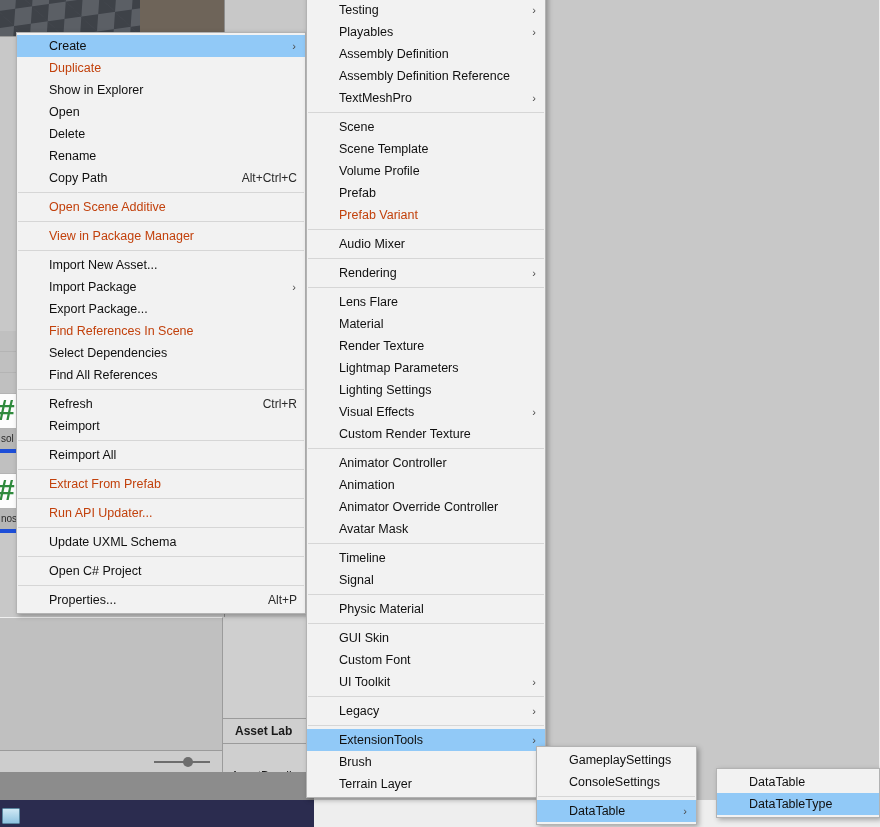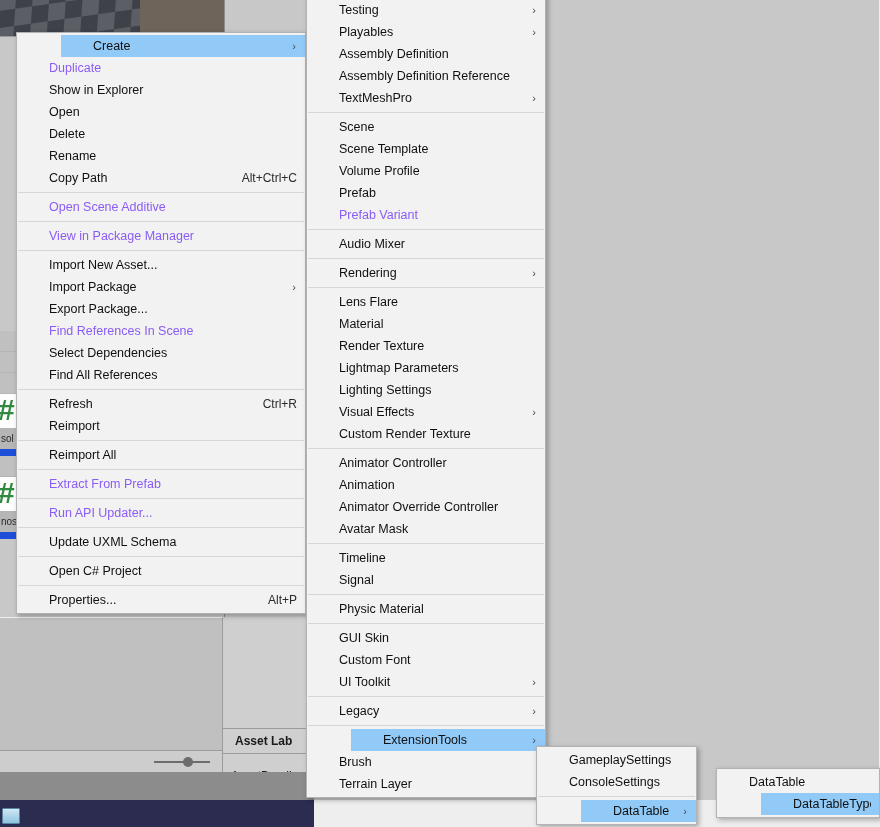--- a/index.html
+++ b/index.html
@@ -109,21 +109,21 @@
   }
   .proj-label-row {
     height: 20px;
     background: #b6b6b6;
     font-size: 10px;
     color: #2a2a2a;
     padding-left: 1px;
     line-height: 20px;
     overflow: hidden;
     white-space: nowrap;
-    border-bottom: 7px solid #1d4ed8;
+    border-bottom: 4px solid #1d4ed8;
   }
   .preview-pane {
     position: absolute;
     left: 0;
     top: 617px;
     width: 222px;
     height: 155px;
     background: #c0c0c0;
     border-top: 1px solid #f0f0f0;
     border-right: 1px solid #9b9b9b;
@@ -171,21 +171,20 @@
     height: 26px;
     background: #cfcfcf;
     border-top: 1px solid #9b9b9b;
     border-bottom: 1px solid #9b9b9b;
     font-weight: bold;
     font-size: 12px;
     padding: 5px 0 0 12px;
     box-sizing: border-box;
     white-space: nowrap;
     overflow: hidden;
-    margin-top: 10px;
   }
   .asset-bundle-txt {
     position: absolute;
     left: 8px;
     top: 152px;
     font-size: 12px;
     white-space: nowrap;
   }
   .editor-statusbar {
     position: absolute;
@@ -232,22 +231,22 @@
     position: relative;
     display: flex;
     align-items: center;
     height: 22px;
     padding: 0 8px 0 32px;
     white-space: nowrap;
     cursor: default;
     color: #101010;
     font-size: 12.5px;
   }
-  .mi.disabled { color: #8b5cf6; justify-content: flex-end; }
-  .mi.sel { background: #91c9f7; margin-left: 44px; }
+  .mi.disabled { color: #c2410c; justify-content: flex-end; }
+  .mi.sel { background: #91c9f7; }
   .mi .label { flex: 1 1 auto; overflow: hidden; }
   .mi .accel {
     flex: 0 0 auto;
     color: #2a2a2a;
     font-size: 12px;
     padding-left: 18px;
     text-align: center;
   }
   .mi .arrow {
     flex: 0 0 auto;

